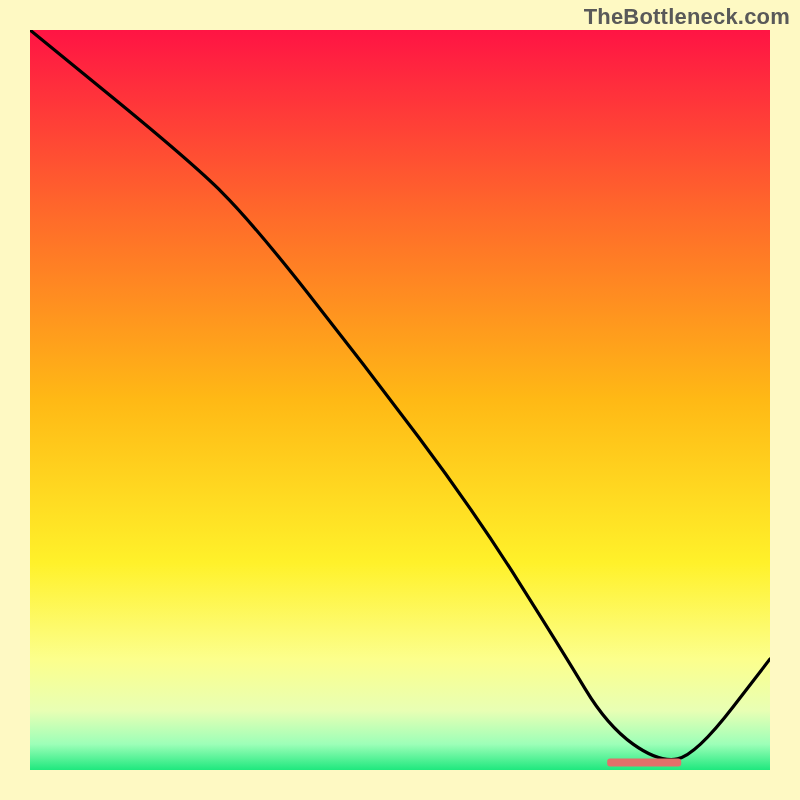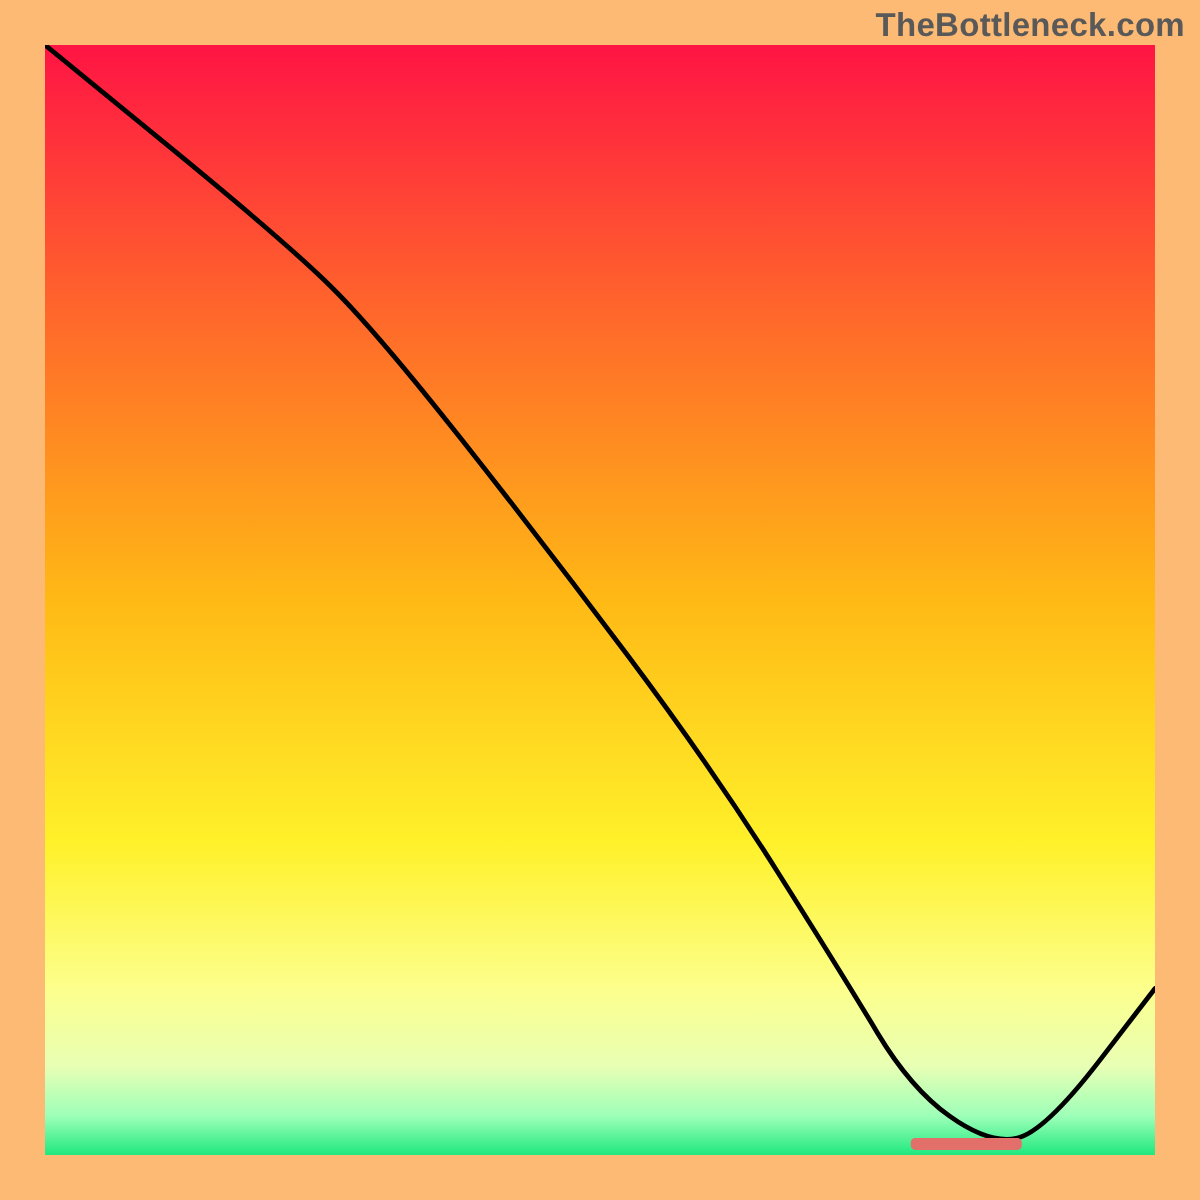--- a/index.html
+++ b/index.html
@@ -8,21 +8,21 @@
     background: #000;
     width: 800px;
     height: 800px;
     overflow: hidden;
     font-family: Arial, Helvetica, sans-serif;
   }
   .stage {
     position: relative;
     width: 800px;
     height: 800px;
-    background: #fdba74;
+    background: #fef9c3;
   }
   .watermark {
     position: absolute;
     top: 4px;
     right: 10px;
     color: #595959;
     font-size: 22px;
     font-weight: 600;
     letter-spacing: 0.2px;
     user-select: none;

